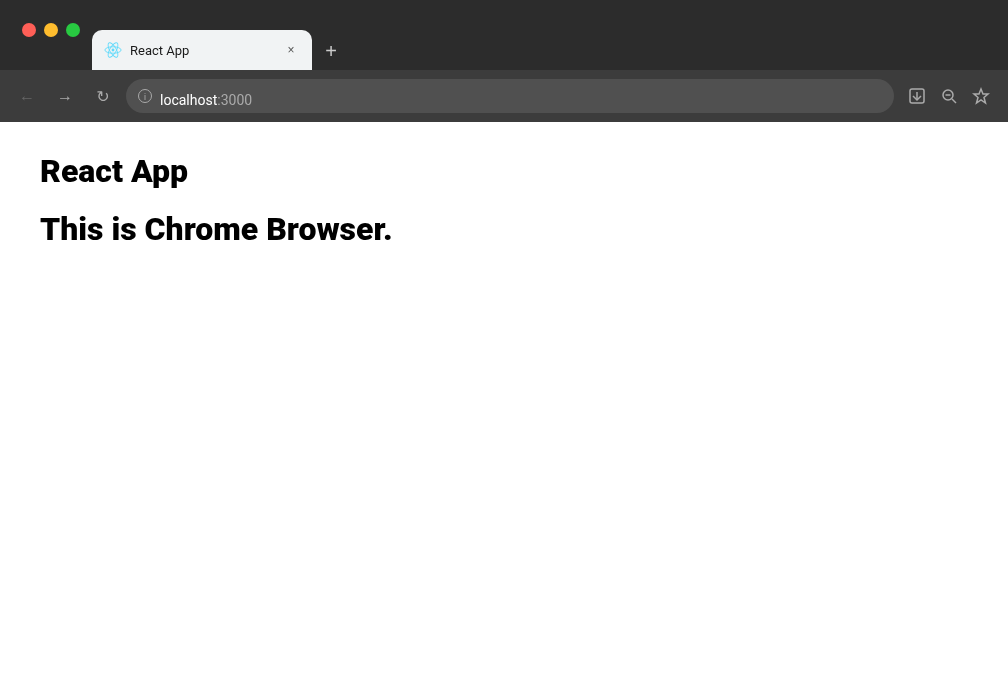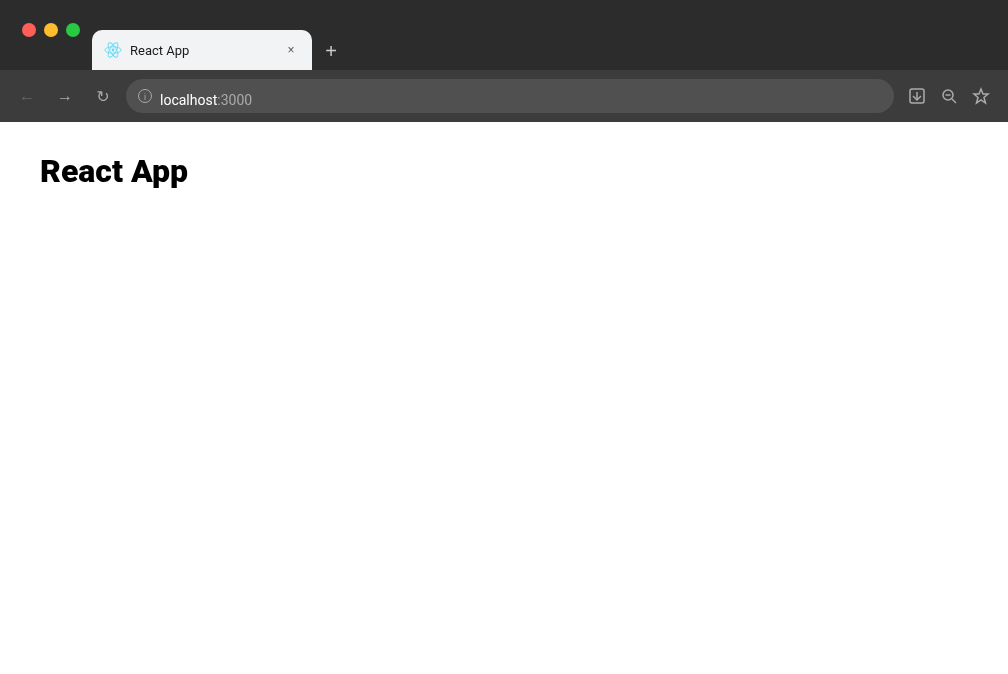--- a/index.html
+++ b/index.html
@@ -282,13 +282,14 @@
     <button class="toolbar-action-btn">
       <svg width="18" height="18" viewBox="0 0 18 18" fill="none" xmlns="http://www.w3.org/2000/svg">
         <polygon points="9,2 11,7 16,7 12,10.5 13.5,16 9,13 4.5,16 6,10.5 2,7 7,7" stroke="#aaa" stroke-width="1.5" fill="none"></polygon>
       </svg>
     </button>
   </div>
 </div>
 
 <div class="page-content">
   <h1 class="page-title">React App</h1>
+  <h2 class="page-subtitle">This is Chrome Browser.</h2>
 </div>
 
 </body></html>

